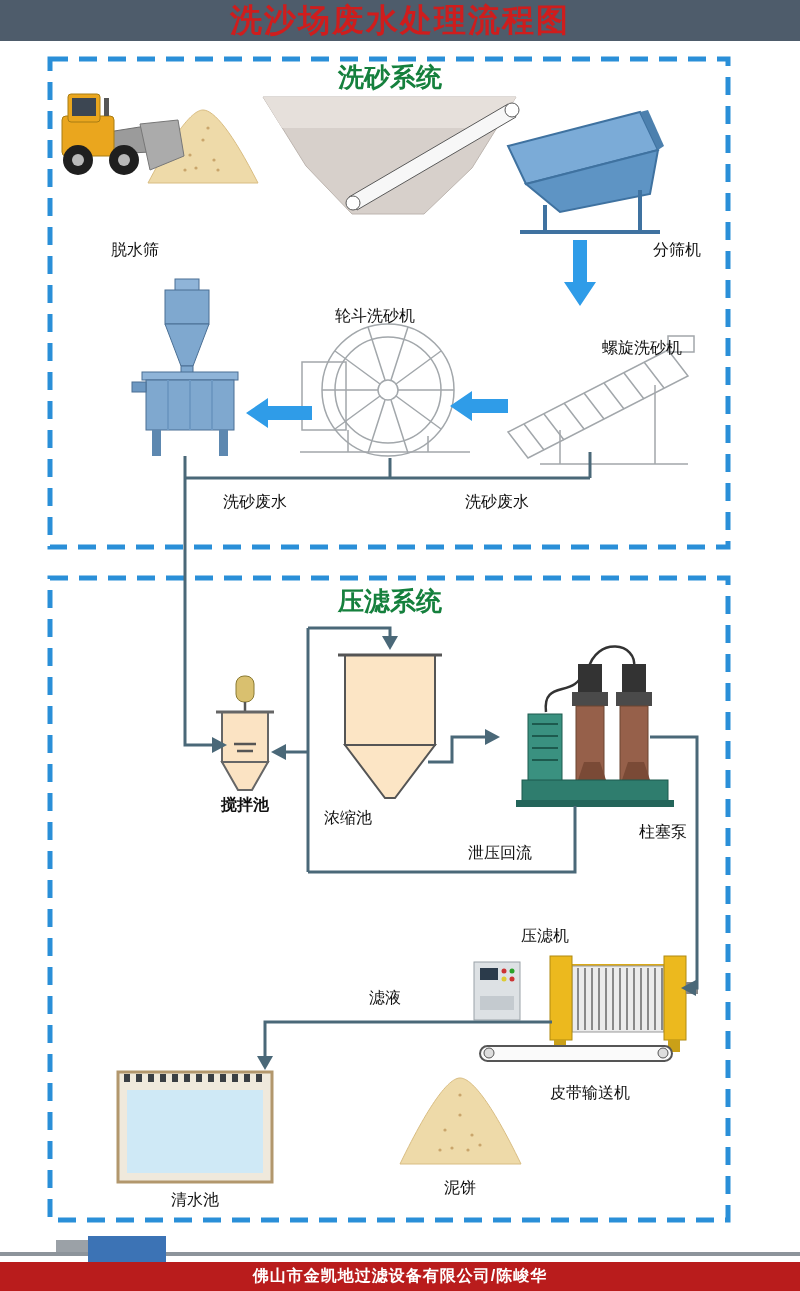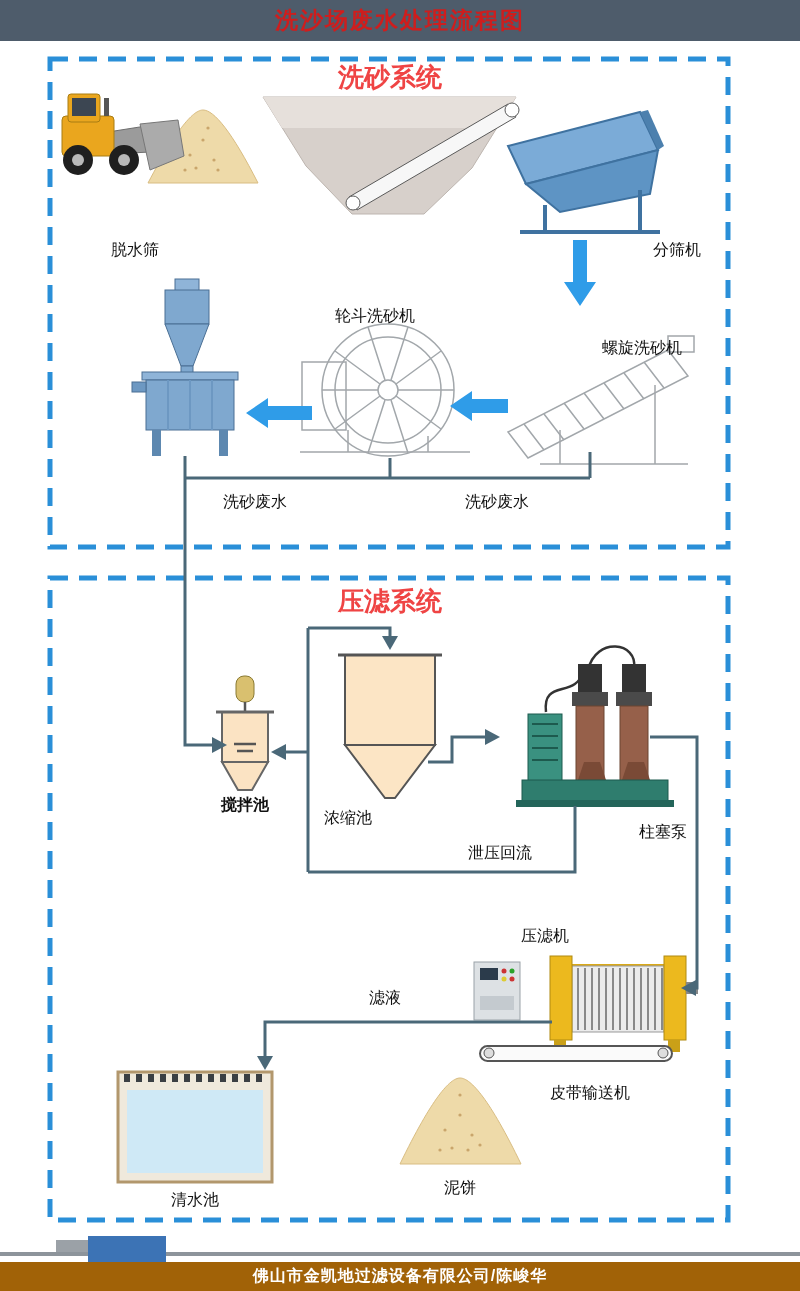--- a/index.html
+++ b/index.html
@@ -1,28 +1,28 @@
 <!DOCTYPE html>
 <html><head>
 <meta charset="utf-8">
 <style>
   html,body{margin:0;padding:0;background:#fff;}
   #stage{position:relative;width:800px;height:1291px;background:#ffffff;overflow:hidden;
          font-family:"Liberation Sans","DejaVu Sans",sans-serif;}
   #diagram-svg{position:absolute;left:0;top:0;z-index:1;}
   .hdr{position:absolute;left:0;top:0;width:800px;height:41px;background:#4e5c6b;z-index:3;
        display:flex;align-items:center;justify-content:center;}
-  .hdr-title{color:#cf1d1d;font-size:23px;font-weight:bold;letter-spacing:2px;}
+  .hdr-title{color:#cf1d1d;font-size:32px;font-weight:bold;letter-spacing:2px;}
   .sec-title{position:absolute;transform:translateX(-50%);font-size:26px;font-weight:bold;
-             color:#ef4444;z-index:3;white-space:nowrap;}
+             color:#15803d;z-index:3;white-space:nowrap;}
   .lbl{position:absolute;transform:translateX(-50%);font-size:16px;color:#111;z-index:3;white-space:nowrap;}
   .ftr-gray-block{position:absolute;left:56px;top:1240px;width:34px;height:13px;background:#9ba1a7;z-index:3;}
   .ftr-line{position:absolute;left:0;top:1252px;width:800px;height:4px;background:#8d949b;z-index:3;}
   .ftr-blue-block{position:absolute;left:88px;top:1236px;width:78px;height:26px;background:#3c73b5;z-index:4;}
-  .ftr-bar{position:absolute;left:0;top:1262px;width:800px;height:29px;background:#a16207;z-index:3;
+  .ftr-bar{position:absolute;left:0;top:1262px;width:800px;height:29px;background:#b91c1c;z-index:3;
            display:flex;align-items:center;justify-content:center;}
   .ftr-text{color:#ffffff;font-size:16px;font-weight:bold;letter-spacing:1px;}
 </style>
 </head>
 <body>
 
 <div id="stage">
 
   <div class="hdr">
     <span class="hdr-title">洗沙场废水处理流程图</span>

